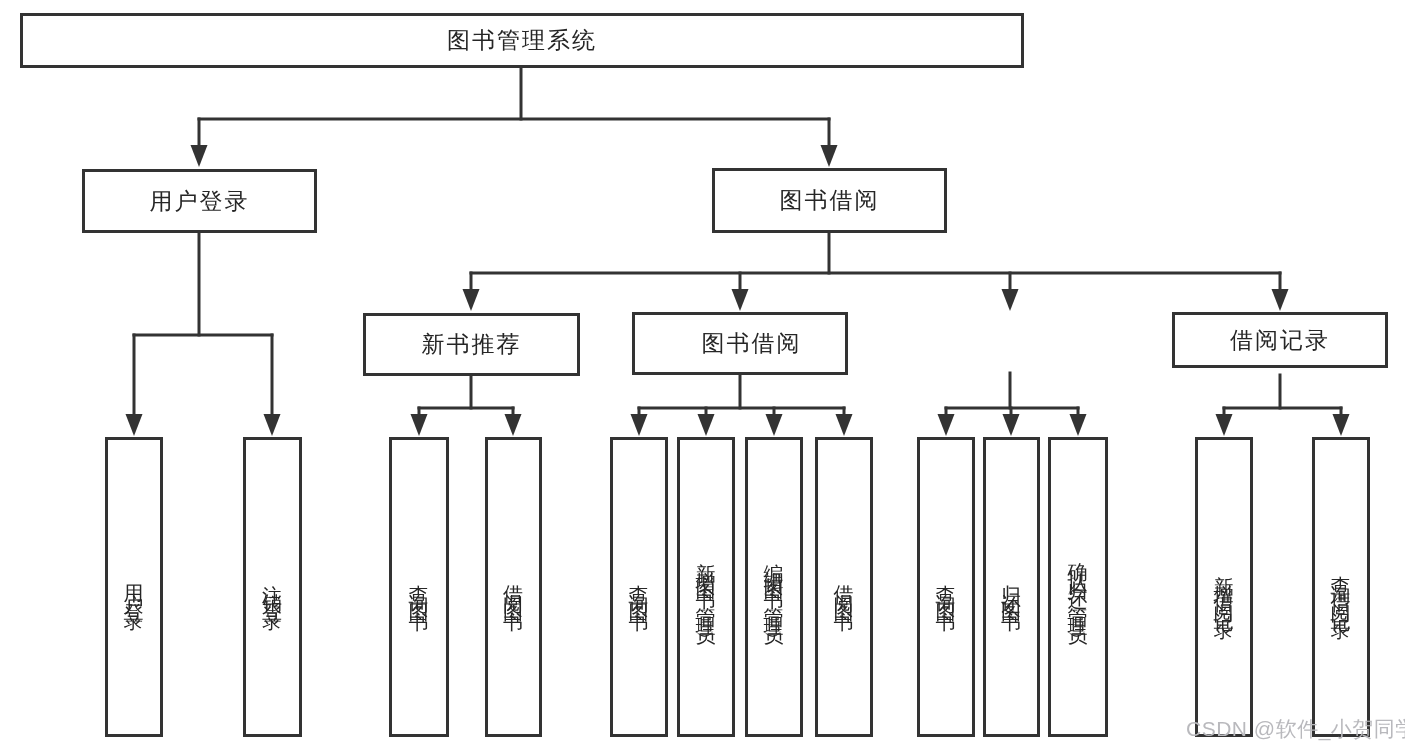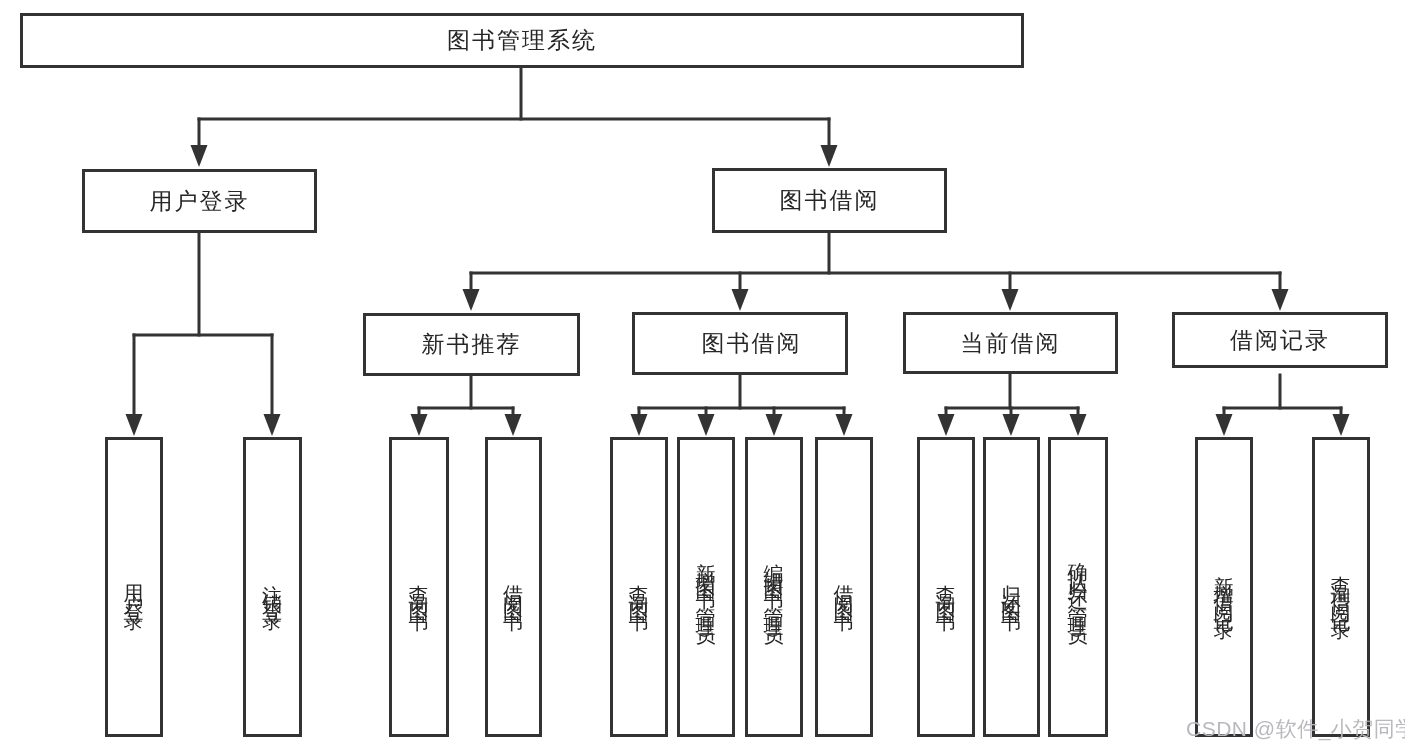--- a/index.html
+++ b/index.html
@@ -131,21 +131,20 @@
     </g>
   </svg>
 
   <div class="box box-h" style="left:20px; top:13px; width:1004px; height:55px;">图书管理系统</div>
 
   <div class="box box-h" style="left:82px; top:169px; width:235px; height:64px;">用户登录</div>
   <div class="box box-h" style="left:712px; top:168px; width:235px; height:65px;">图书借阅</div>
 
   <div class="box box-h" style="left:363px; top:313px; width:217px; height:63px;">新书推荐</div>
   <div class="box box-h" style="left:632px; top:312px; width:216px; height:63px;padding-left:23px;">图书借阅</div>
-  <div class="box box-h" style="left:903px; top:312px; width:215px; height:62px;">当前借阅</div>
   <div class="box box-h" style="left:1172px; top:312px; width:216px; height:56px;">借阅记录</div>
 
   <div class="box box-v" style="left:105px; top:437px; width:58px; height:300px;">用户登录</div>
   <div class="box box-v" style="left:243px; top:437px; width:59px; height:300px;">注销登录</div>
 
   <div class="box box-v" style="left:389px; top:437px; width:60px; height:300px;">查询图书</div>
   <div class="box box-v" style="left:485px; top:437px; width:57px; height:300px;">借阅图书</div>
 
   <div class="box box-v" style="left:610px; top:437px; width:58px; height:300px;">查询图书</div>
   <div class="box box-v" style="left:677px; top:437px; width:58px; height:300px;">新增图书（管理员）</div>

